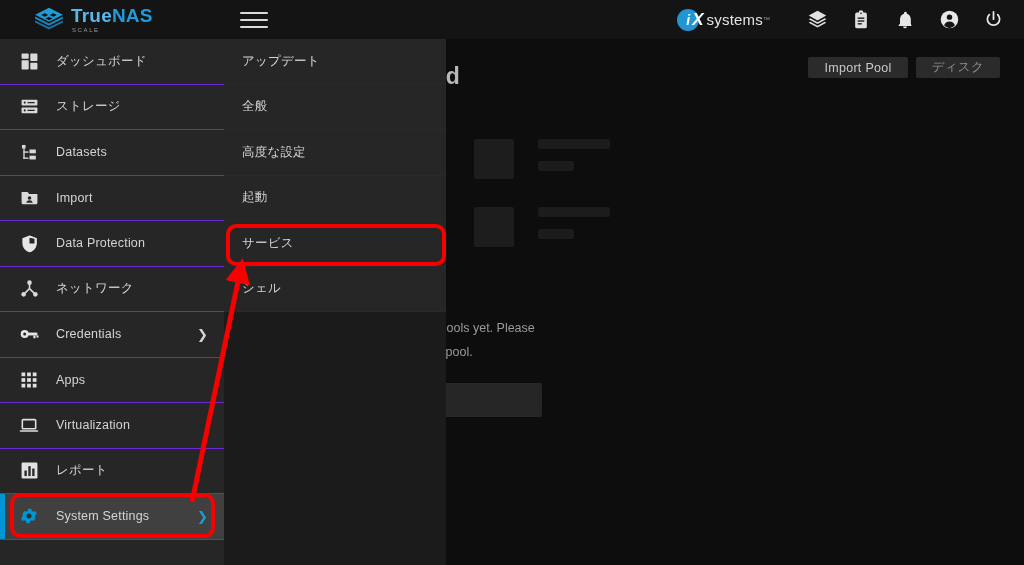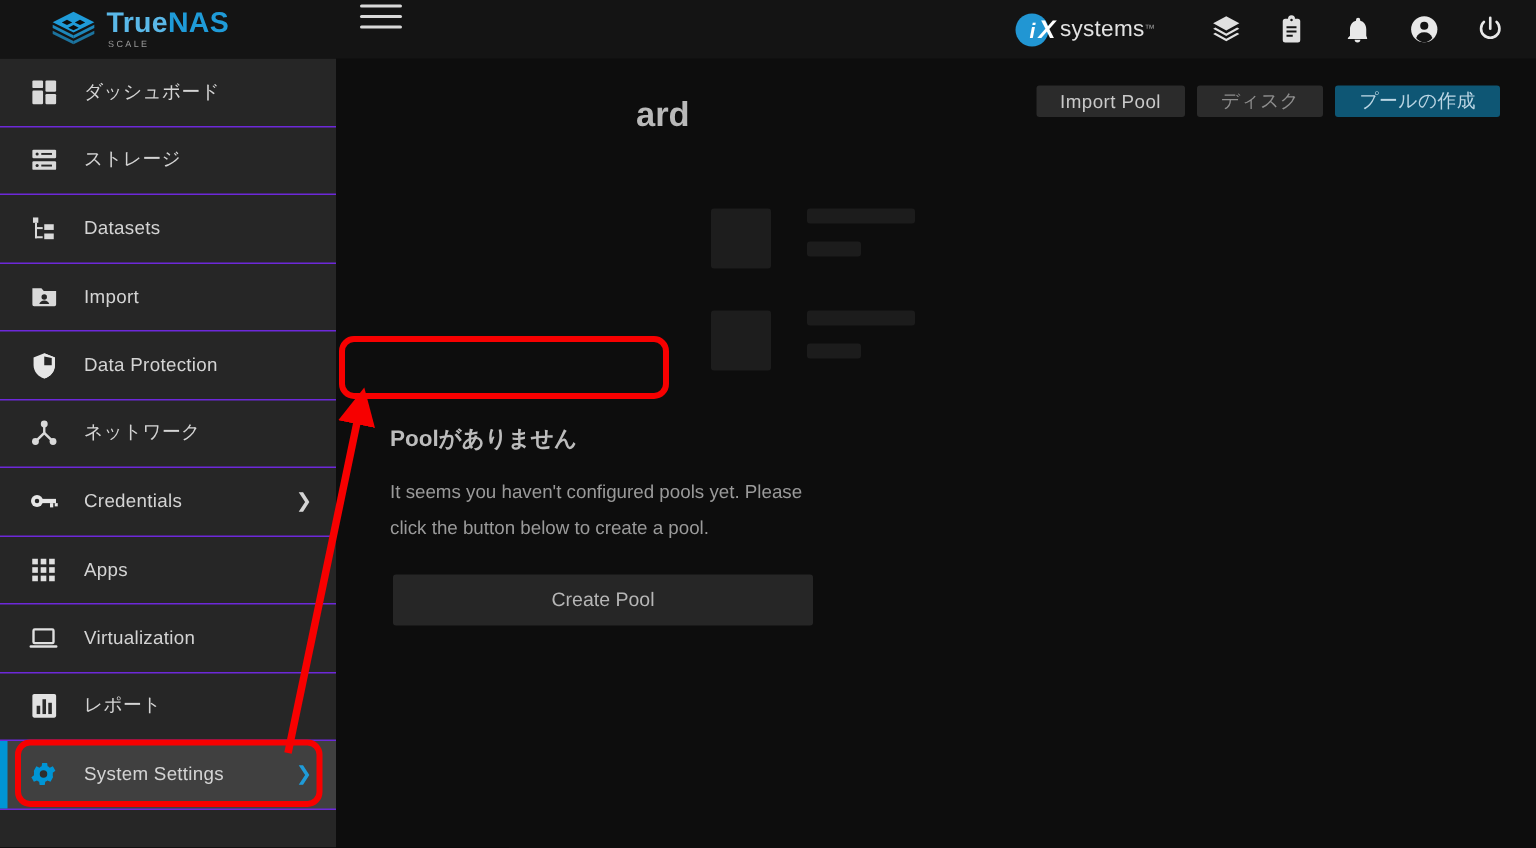--- a/index.html
+++ b/index.html
@@ -7,21 +7,21 @@
     width: 1024px; height: 565px;
     background: #0a0a0a;
     font-family: "Liberation Sans", "DejaVu Sans", sans-serif;
     overflow: hidden;
   }
   #app { position: relative; width: 1024px; height: 565px; background: #0d0d0d; }
 
   
   .topbar {
     position: absolute; top: 0; left: 0; width: 1024px; height: 39px;
-    background: #141414; display: flex; z-index: 40;
+    background: #141414; display: flex; align-items: center; z-index: 40;
   }
   .brand { width: 224px; height: 39px; display: flex; align-items: center; padding-left: 34px; }
   .brand-logo { width: 30px; height: 26px; margin-right: 7px; flex: none; }
   .brand-text { display: flex; flex-direction: column; line-height: 1; }
   .brand-name { font-size: 19px; font-weight: 700; letter-spacing: .2px; }
   .brand-name .t1 { color: #5ab8e8; }
   .brand-name .t2 { color: #1f9bd8; }
   .brand-sub { font-size: 6px; color: #9a9a9a; letter-spacing: 1.6px; margin-top: 2px; margin-left: 1px; }
   .hamburger { width: 28px; height: 22px; margin-left: 16px; display: flex; flex-direction: column;
                justify-content: center; gap: 5px; cursor: pointer; }
@@ -330,28 +330,48 @@
         <svg width="20" height="20" viewBox="0 0 24 24" fill="#0095d5">
           <path d="M19.4 13a7.6 7.6 0 0 0 0-2l2.1-1.6-2-3.5-2.5 1a7.6 7.6 0 0 0-1.7-1l-.4-2.7H10.9l-.4 2.7a7.6 7.6 0 0 0-1.7 1l-2.5-1-2 3.5L4.4 11a7.6 7.6 0 0 0 0 2l-2.1 1.6 2 3.5 2.5-1a7.6 7.6 0 0 0 1.7 1l.4 2.7h4.1l.4-2.7a7.6 7.6 0 0 0 1.7-1l2.5 1 2-3.5z"></path>
           <circle cx="12" cy="12" r="3" fill="#2e2e2e"></circle>
         </svg>
       </span>
       <span class="lbl">System Settings</span>
       <span class="chev">❯</span>
     </div>
   </div>
 
+  <div class="submenu">
+    <div class="sub-item">
+      <span class="lbl">アップデート</span>
+    </div>
+    <div class="sub-item">
+      <span class="lbl">全般</span>
+    </div>
+    <div class="sub-item">
+      <span class="lbl">高度な設定</span>
+    </div>
+    <div class="sub-item">
+      <span class="lbl">起動</span>
+    </div>
+    <div class="sub-item">
+      <span class="lbl">サービス</span>
+    </div>
+    <div class="sub-item">
+      <span class="lbl">シェル</span>
+    </div>
+    <div class="sub-fill"></div>
+  </div>
 
   <div class="main">
     <div class="page-head">
       <div class="page-title">ard</div>
       <div class="head-actions">
         <button class="btn btn-import">Import Pool</button>
         <button class="btn btn-disks">ディスク</button>
-        <button class="btn btn-create">プールの作成</button>
       </div>
     </div>
 
     <div class="empty-wrap">
       <div class="skeleton">
         <div class="skel-row">
           <div class="skel-box"></div>
           <div class="skel-lines">
             <div class="skel-line long"></div>
             <div class="skel-line short"></div>

